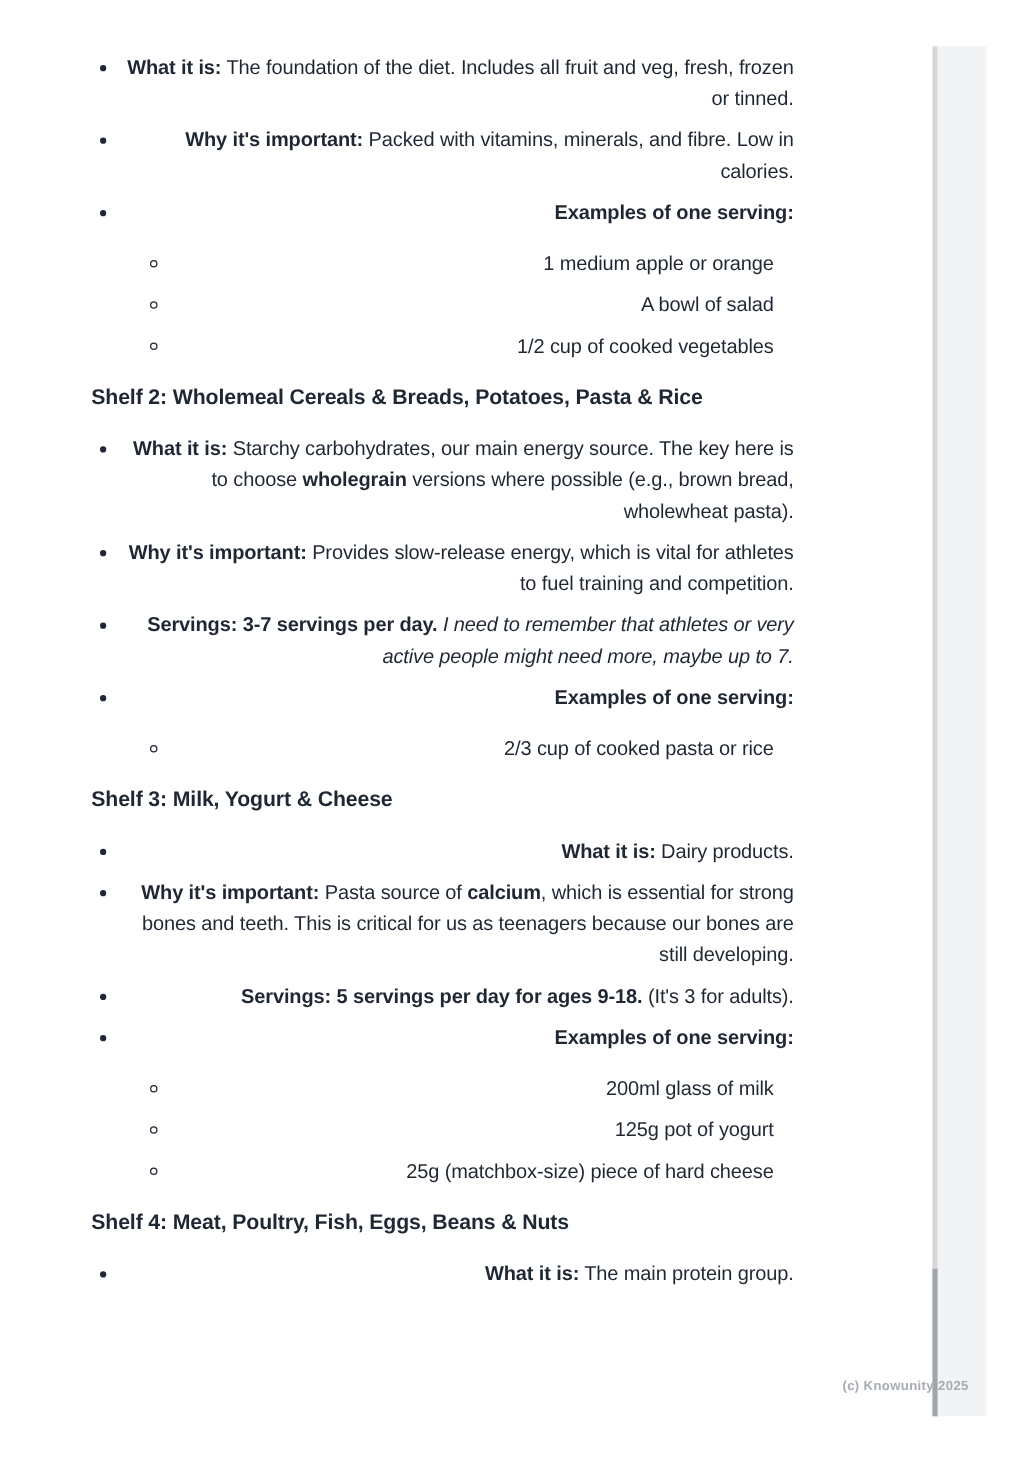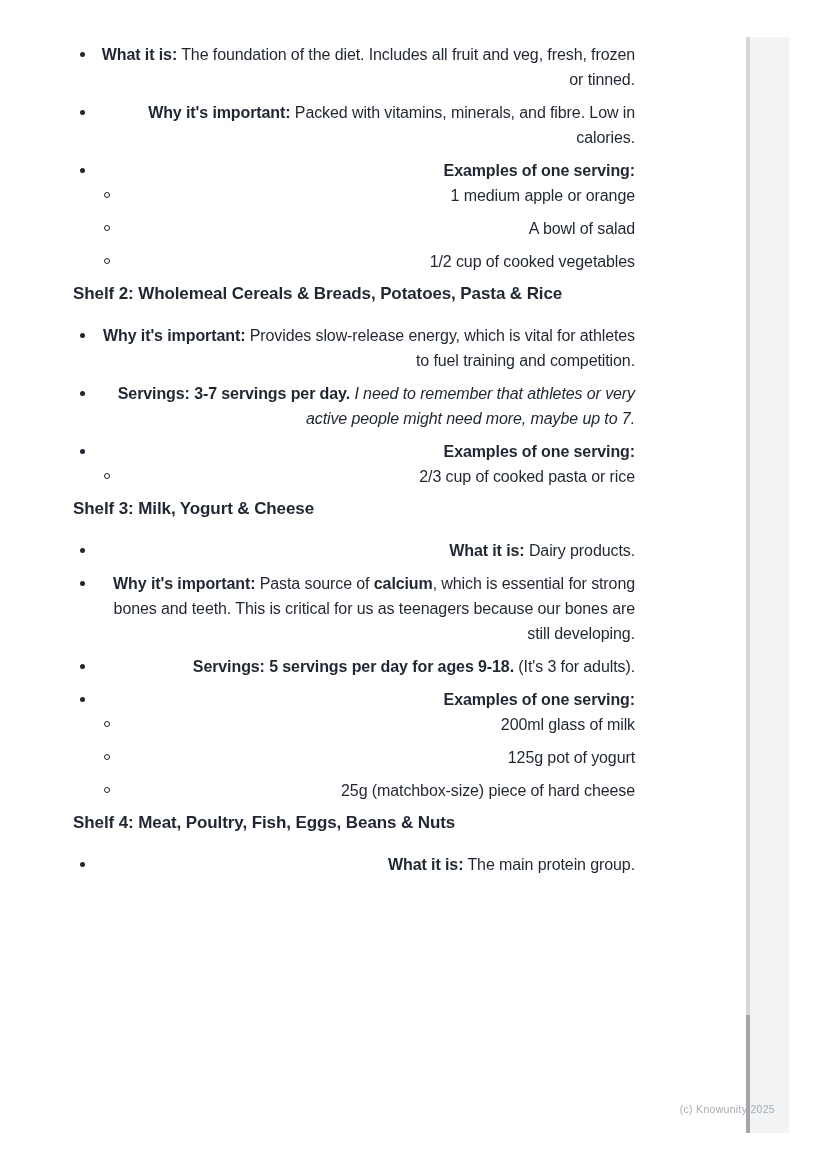--- a/index.html
+++ b/index.html
@@ -48,21 +48,21 @@
   ul.bullets > li::before{
     content:"";
     position:absolute;
     left:-15px;top:10px;
     width:5px;height:5px;
     border-radius:50%;
     background:currentColor;
   }
   ul.sub-bullets{
     list-style:none;
-    margin:0;
+    margin:16px;
     padding:0 0 0 25px;
   }
   ul.sub-bullets > li{
     position:relative;
     margin:0 0 8px 0;
   }
   ul.sub-bullets > li::before{
     content:"";
     position:absolute;
     left:-16px;top:9px;
@@ -96,38 +96,40 @@
   }
   .watermark{
     position:absolute;
     top:1102px;
     right:53px;
     font-size:10.5px;
     line-height:14px;
     color:var(--watermark);
     letter-spacing:0.3px;
     z-index:5;
+    font-weight:bold;
   }
 </style>
 </head>
 <body>
 
 <div class="page">
   <div class="content">
       <ul class="bullets">
         <li class="bullet-item"><span class="seg-bold">What it is:</span><span class="seg"> The foundation of the diet. Includes all fruit and veg, fresh, frozen or tinned.</span></li>
         <li class="bullet-item"><span class="seg-bold">Why it's important:</span><span class="seg"> Packed with vitamins, minerals, and fibre. Low in calories.</span></li>
         <li class="bullet-item"><span class="seg-bold">Examples of one serving:</span><ul class="sub-bullets">
             <li class="sub-bullet-item"><span class="seg">1 medium apple or orange</span></li>
             <li class="sub-bullet-item"><span class="seg">A bowl of salad</span></li>
             <li class="sub-bullet-item"><span class="seg">1/2 cup of cooked vegetables</span></li>
           </ul></li>
       </ul>
       <h3 class="section-heading">Shelf 2: Wholemeal Cereals &amp; Breads, Potatoes, Pasta &amp; Rice</h3>
       <ul class="bullets">
+        <li class="bullet-item"><span class="seg-bold">What it is:</span><span class="seg"> Starchy carbohydrates, our main energy source. The key here is to choose </span><span class="seg-bold">wholegrain</span><span class="seg"> versions where possible (e.g., brown bread, wholewheat pasta).</span></li>
         <li class="bullet-item"><span class="seg-bold">Why it's important:</span><span class="seg"> Provides slow-release energy, which is vital for athletes to fuel training and competition.</span></li>
         <li class="bullet-item"><span class="seg-bold">Servings: 3-7 servings per day.</span><span class="seg"> </span><span class="seg-italic">I need to remember that athletes or very active people might need more, maybe up to 7.</span></li>
         <li class="bullet-item"><span class="seg-bold">Examples of one serving:</span><ul class="sub-bullets">
             <li class="sub-bullet-item"><span class="seg">2/3 cup of cooked pasta or rice</span></li>
           </ul></li>
       </ul>
       <h3 class="section-heading">Shelf 3: Milk, Yogurt &amp; Cheese</h3>
       <ul class="bullets">
         <li class="bullet-item"><span class="seg-bold">What it is:</span><span class="seg"> Dairy products.</span></li>
         <li class="bullet-item"><span class="seg-bold">Why it's important:</span><span class="seg"> Pasta source of </span><span class="seg-bold">calcium</span><span class="seg">, which is essential for strong bones and teeth. This is critical for us as teenagers because our bones are still developing.</span></li>

